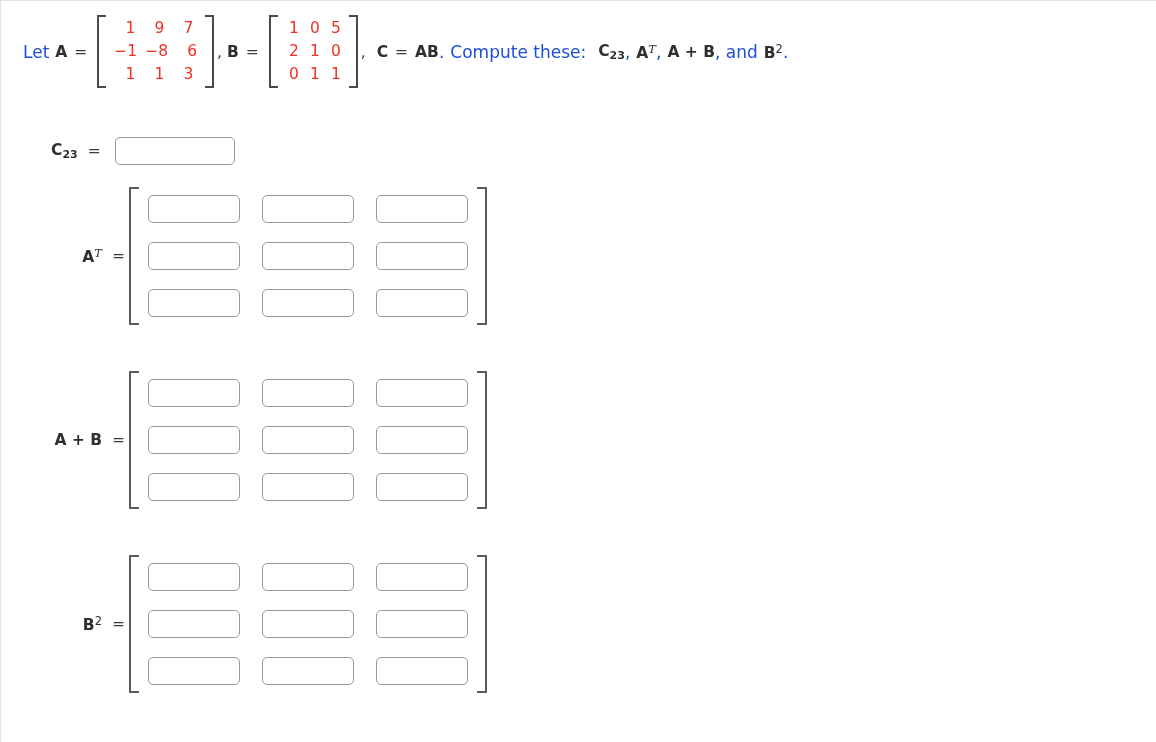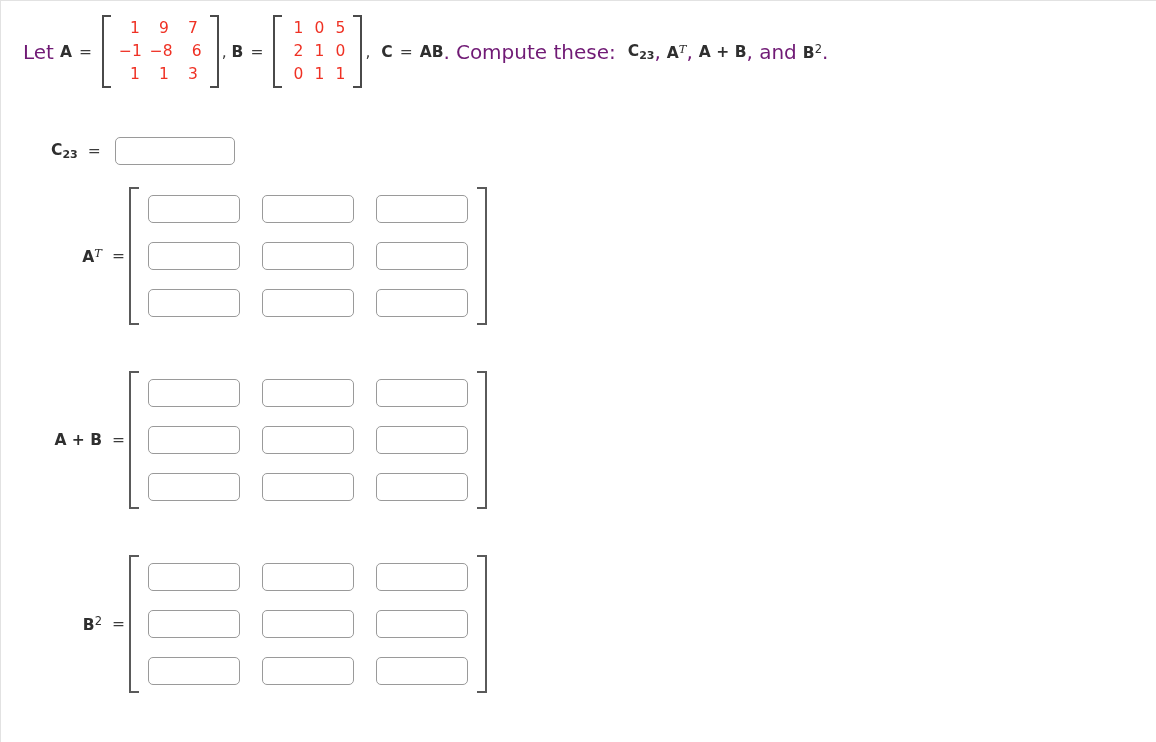--- a/index.html
+++ b/index.html
@@ -30,21 +30,21 @@
   .statement {
     position: absolute;
     left: 22px;
     top: 14px;
     display: flex;
     align-items: center;
     font-size: 15.5px;
     color: #3b3b3b;
     white-space: nowrap;
   }
-  .stmt-text { font-size: 20px; color: #701a75; }
+  .stmt-text { font-size: 17px; color: #1d4ed8; }
   .bold { font-weight: bold; color: #2f2f2f; }
   .eqsign { padding: 0 7px; font-size: 15.5px; color: #3b3b3b; }
   .sp { display: inline-block; width: 6px; }
 
   
   .lit-matrix {
     display: inline-flex;
     align-items: stretch;
     margin: 0 3px;
   }

